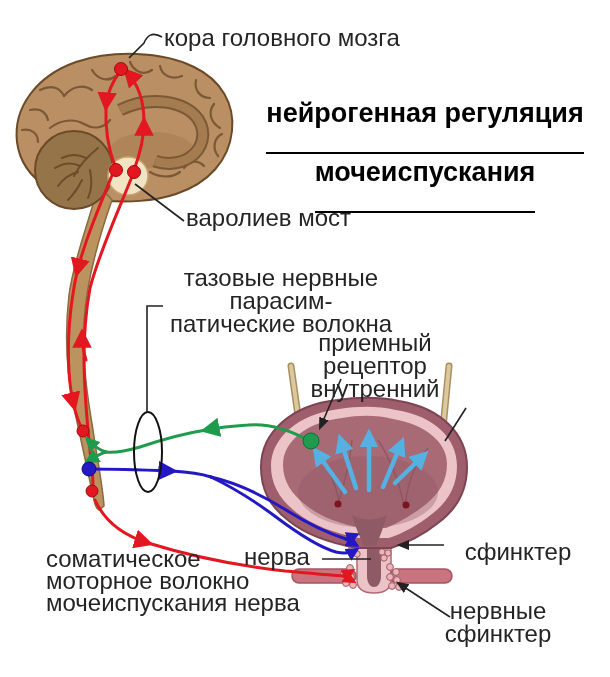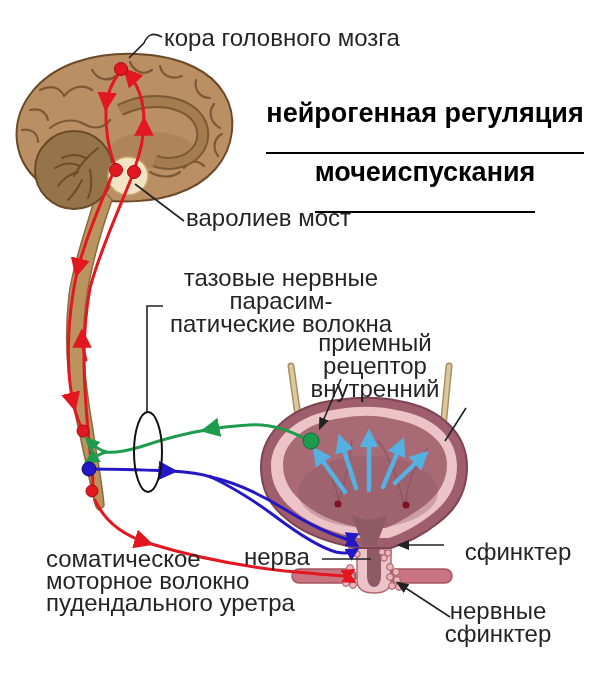--- a/index.html
+++ b/index.html
@@ -237,21 +237,21 @@
 <div class="lbl center" style="left:447px;top:517px;width:142px;">
   <br>
   <span>сфинктер</span>
 </div>
 
 <div class="lbl" style="left:244px;top:545px;">нерва</div>
 
 <div class="lbl" style="left:10px;top:548px;line-height:22px;margin-left:36px;">
   <span>соматическое</span><br>
   <span>моторное волокно</span><br>
-  <span>пудендального уретра</span>
+  <span>мочеиспускания нерва</span>
 </div>
 
 <div class="lbl center" style="left:437px;top:599px;width:122px;">
   <span>нервные</span><br>
   <span>сфинктер</span>
 </div>
 
 </div>
 
 </body></html>

